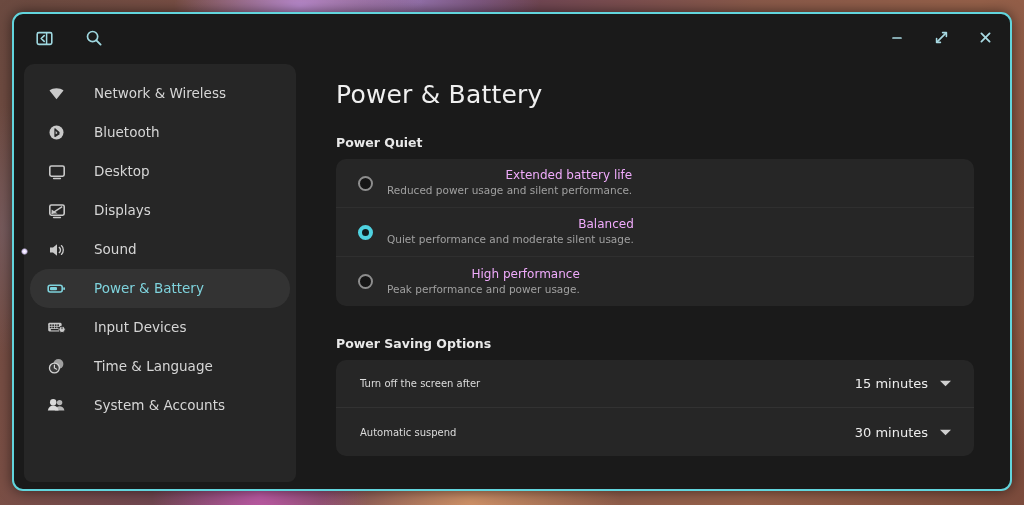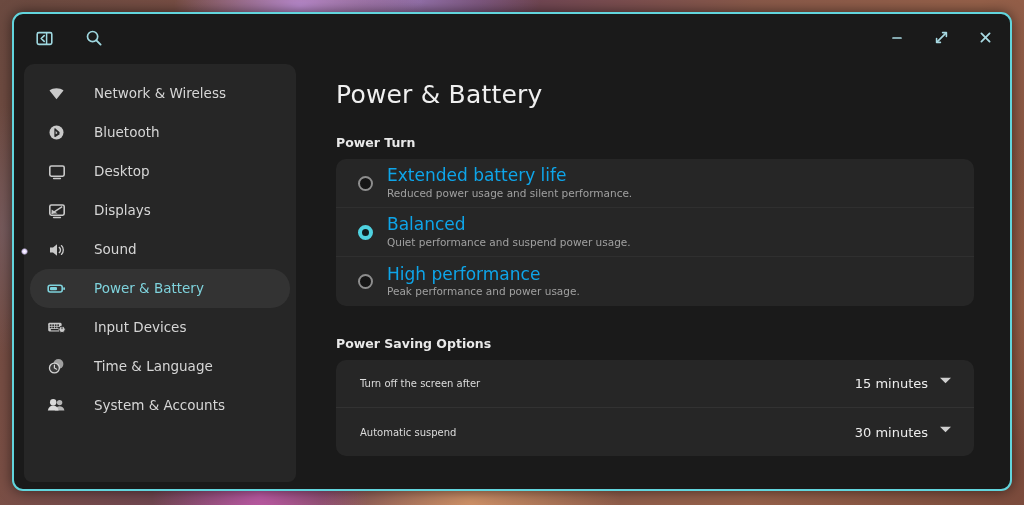--- a/index.html
+++ b/index.html
@@ -150,34 +150,34 @@
     border: 2px solid #8d8d8d;
     background: #151515;
     flex: 0 0 15px;
   }
   .radio.checked {
     border-color: #4fd2e0;
     border-width: 4px;
     background: #101c1e;
   }
   .mode-texts { display: flex; flex-direction: column; gap: 1px; }
-  .mode-title { font-size: 17px; color: #0ea5e9; line-height: 1.15; }
+  .mode-title { font-size: 12px; color: #f0abfc; line-height: 1.15; text-align: right; }
   .mode-desc  { font-size: 10.5px; color: #a0a0a0; line-height: 1.2; text-align: center; }
 
   .opt-row {
     display: flex;
     align-items: center;
     justify-content: space-between;
     height: 48px;
     padding: 0 22px 0 24px;
     border-bottom: 1px solid #323232;
   }
   .opt-row:last-child { border-bottom: none; }
   .opt-label { font-size: 10px; color: #dcdcdc; }
-  .opt-value-wrap { display: flex; gap: 11px; }
+  .opt-value-wrap { display: flex; align-items: center; gap: 11px; }
   .opt-value { font-size: 13px; color: #ededed; }
   .chev { color: #cfcfcf; display: flex; }
 </style>
 </head>
 <body>
 
 <div id="desktop">
 
   <div id="window">
 
@@ -330,37 +330,37 @@
         </span>
         <span class="si-label">System &amp; Accounts</span>
       </div>
 
     </div>
 
     <div id="content">
 
       <h1 id="page-title">Power &amp; Battery</h1>
 
-      <div class="section-label">Power Turn</div>
+      <div class="section-label">Power Quiet</div>
 
       <div class="card" id="power-mode-card">
 
         <div class="mode-row">
           <span class="radio"></span>
           <span class="mode-texts">
             <span class="mode-title">Extended battery life</span>
             <span class="mode-desc">Reduced power usage and silent performance.</span>
           </span>
         </div>
 
         <div class="mode-row">
           <span class="radio checked"></span>
           <span class="mode-texts">
             <span class="mode-title">Balanced</span>
-            <span class="mode-desc">Quiet performance and suspend power usage.</span>
+            <span class="mode-desc">Quiet performance and moderate silent usage.</span>
           </span>
         </div>
 
         <div class="mode-row">
           <span class="radio"></span>
           <span class="mode-texts">
             <span class="mode-title">High performance</span>
             <span class="mode-desc">Peak performance and power usage.</span>
           </span>
         </div>

